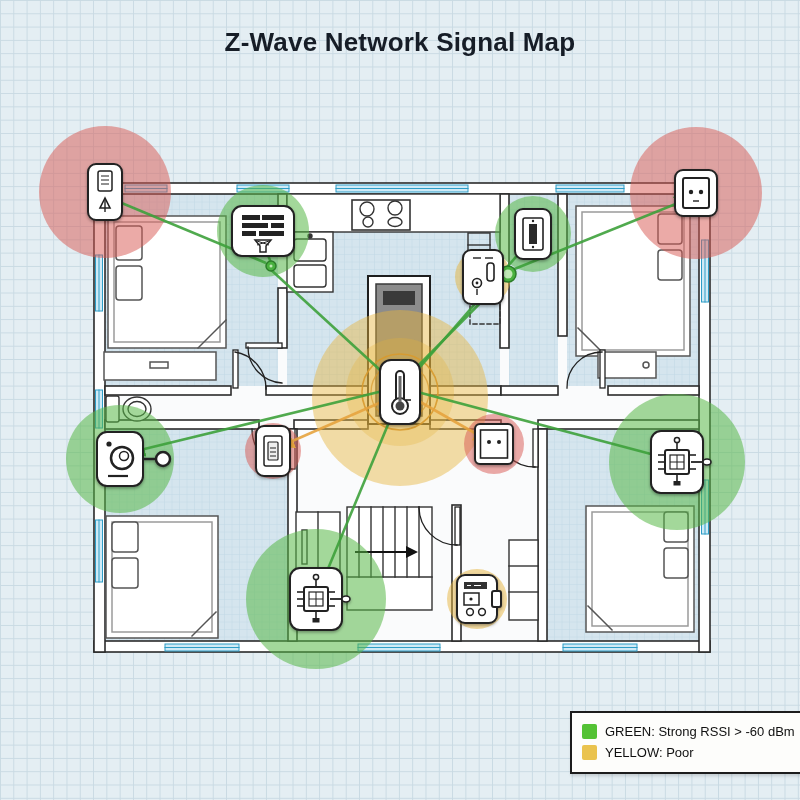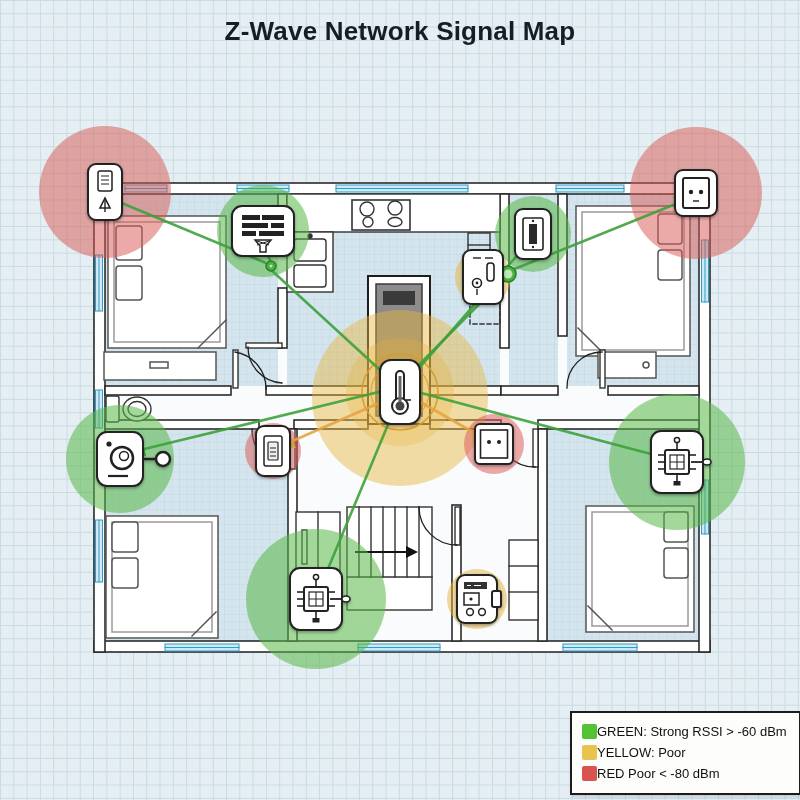--- a/index.html
+++ b/index.html
@@ -2,26 +2,26 @@
 <html><head>
 <meta charset="utf-8">
 <style>
   html,body{margin:0;padding:0;width:800px;height:800px;overflow:hidden;
     font-family:"Liberation Sans", sans-serif;}
   .canvas{position:relative;width:800px;height:800px;
     background-color:#e4eef3;
     background-image:linear-gradient(#c9dae3 1px, transparent 1px),
                      linear-gradient(90deg,#c9dae3 1px, transparent 1px);
     background-size:13.3px 13.3px;}
-  .title{position:absolute;top:16px;left:0;width:800px;text-align:center;
+  .title{position:absolute;top:27px;left:0;width:800px;text-align:center;
     font-size:26px;font-weight:600;color:#161d27;letter-spacing:.2px;}
   #map{position:absolute;left:0;top:0;}
   .legend{position:absolute;left:570px;top:711px;background:#fdfdfb;
     border:2px solid #1c1c1c;padding:8px 12px 9px 10px;box-shadow:1px 2px 3px rgba(0,0,0,.15);}
-  .lg-row{display:flex;align-items:center;height:21px;}
+  .lg-row{display:flex;align-items:center;gap:8px;height:21px;}
   .lg-sw{width:15px;height:15px;border-radius:2px;flex:0 0 auto;}
   .lg-lbl{font-size:13px;color:#101010;white-space:nowrap;}
 </style>
 </head>
 <body>
 
 <div class="canvas">
 
   <div class="title">Z-Wave Network Signal Map</div>
 
@@ -365,19 +365,15 @@
   <div class="legend">
     <div id="legend-rows">
         <div class="lg-row">
           <span class="lg-sw" style="background: rgb(83, 194, 52);"></span>
           <span class="lg-lbl">GREEN: Strong RSSI &gt; -60 dBm</span>
         </div>
         <div class="lg-row">
           <span class="lg-sw" style="background: rgb(234, 195, 78);"></span>
           <span class="lg-lbl">YELLOW: Poor</span>
         </div>
-        <div class="lg-row">
-          <span class="lg-sw" style="background: rgb(217, 83, 79);"></span>
-          <span class="lg-lbl">RED Poor &lt; -80 dBm</span>
-        </div>
       </div>
   </div>
 </div>
 
 </body></html>

